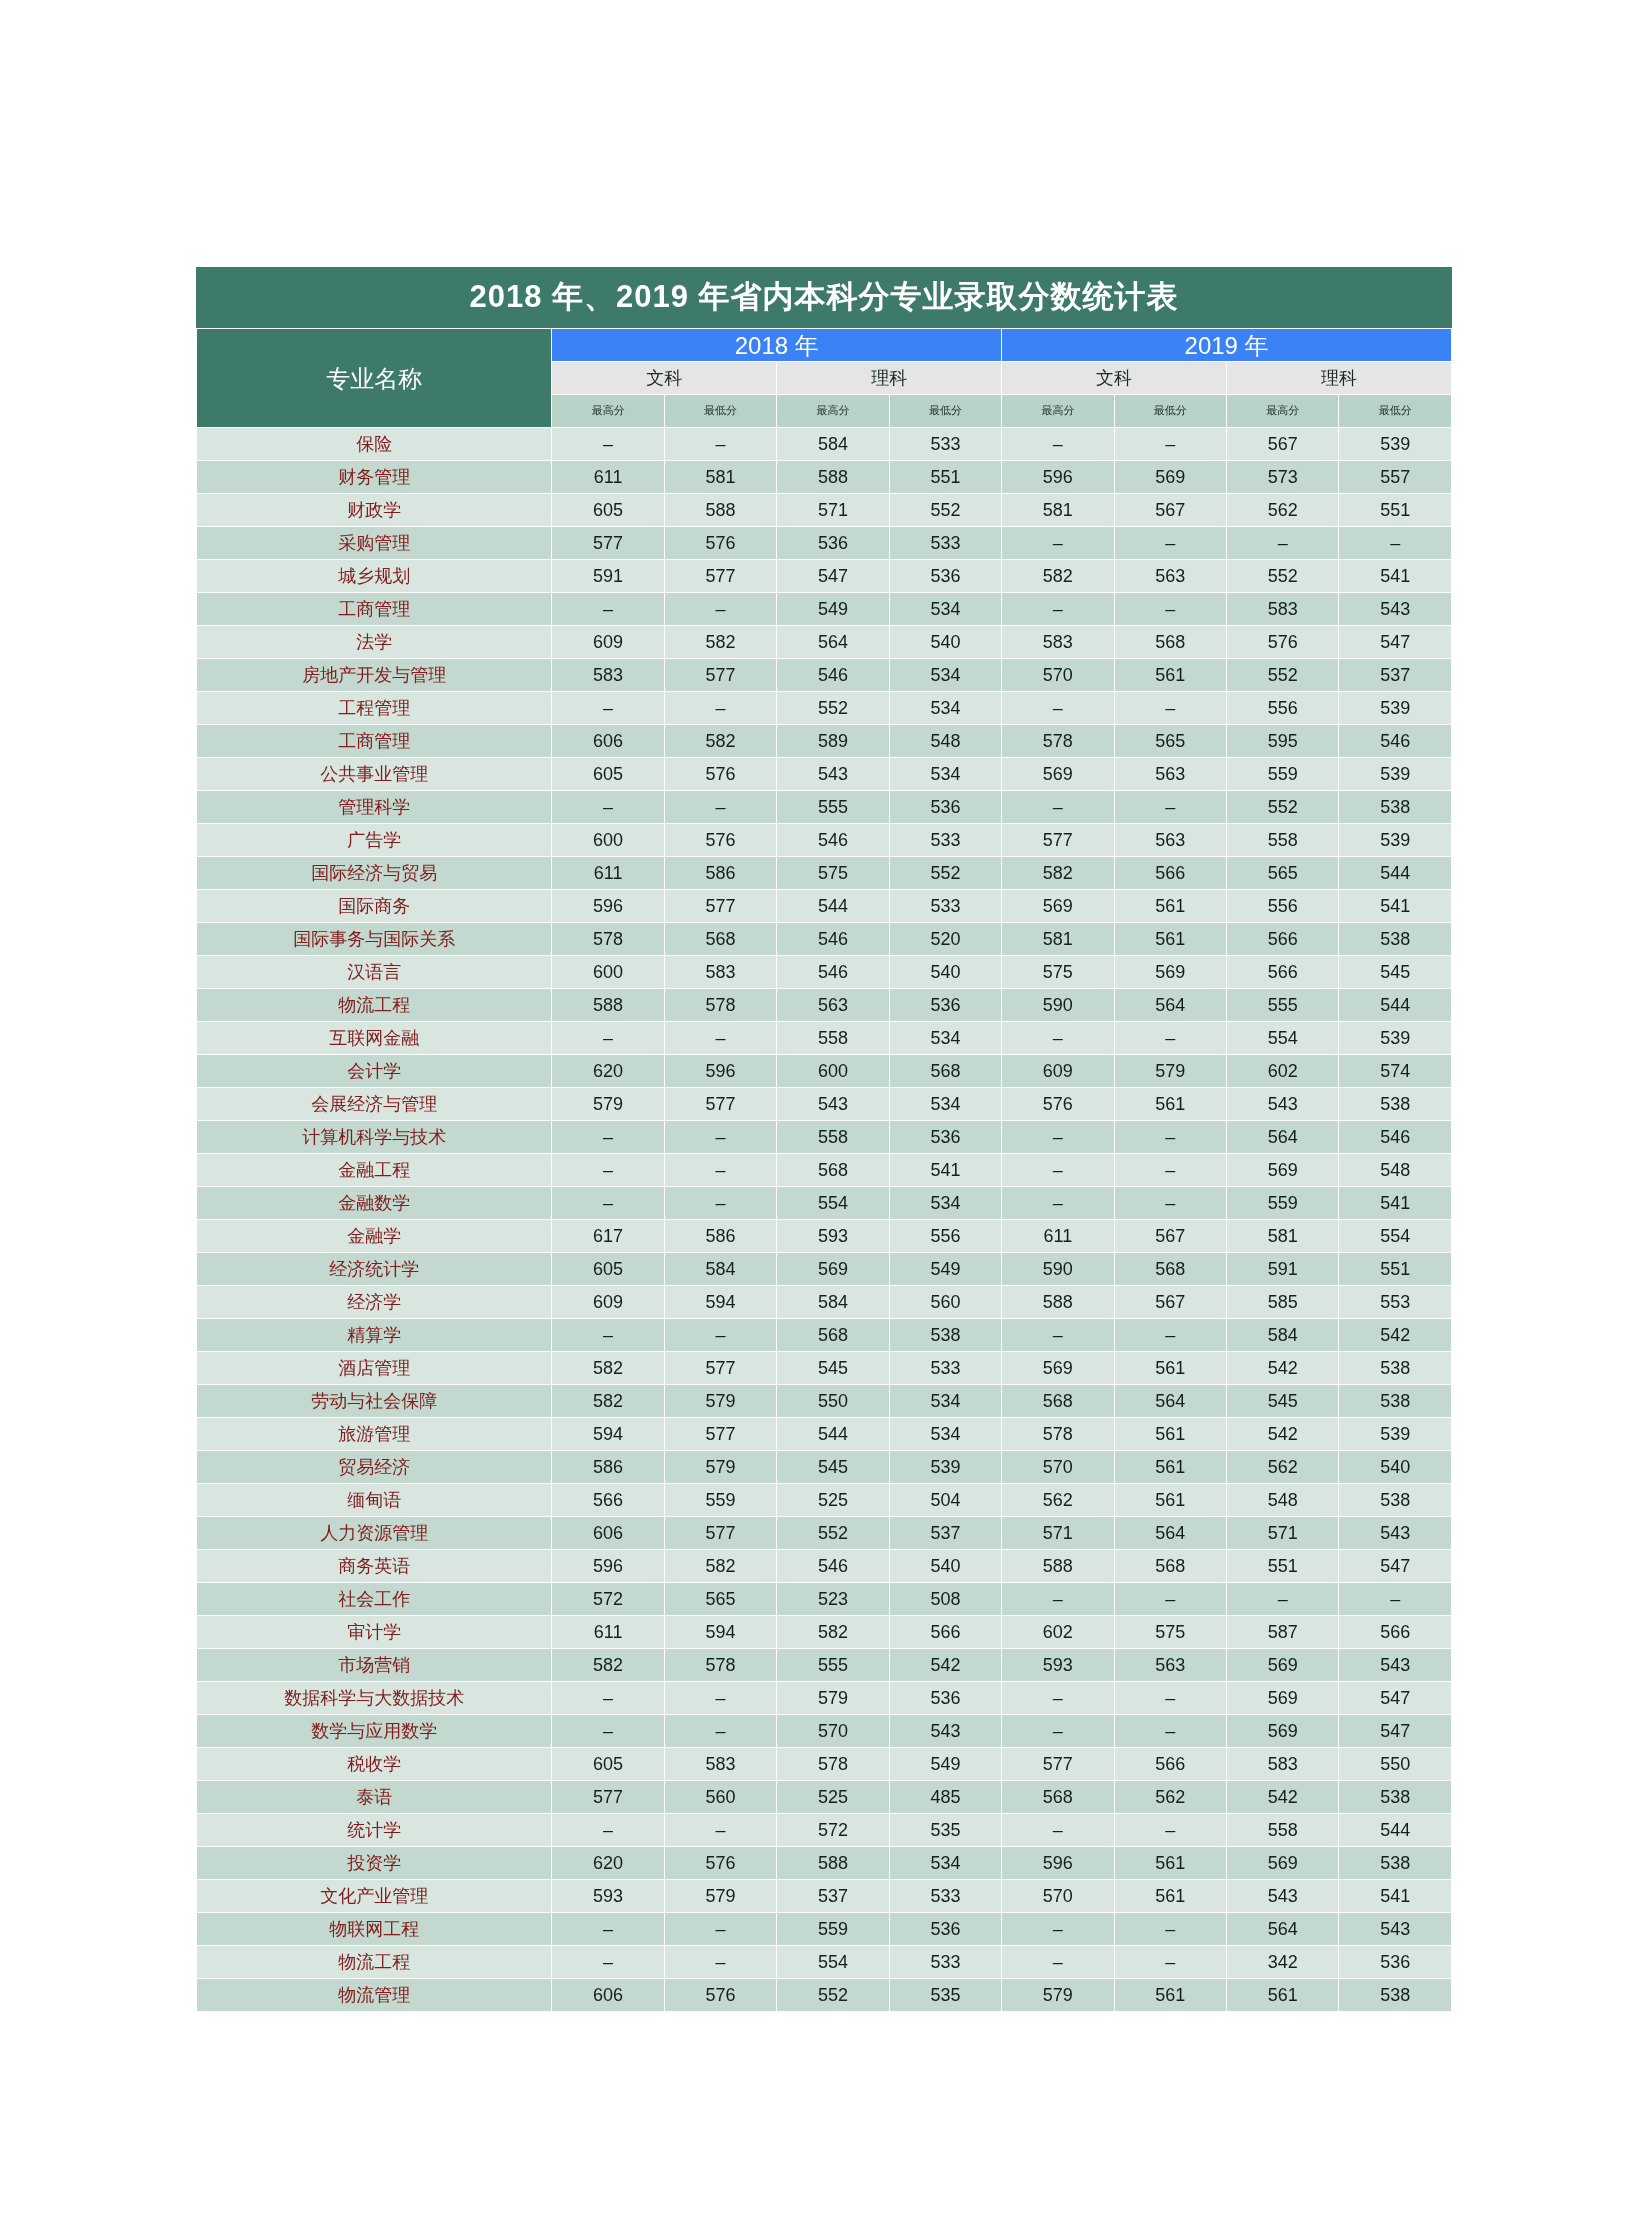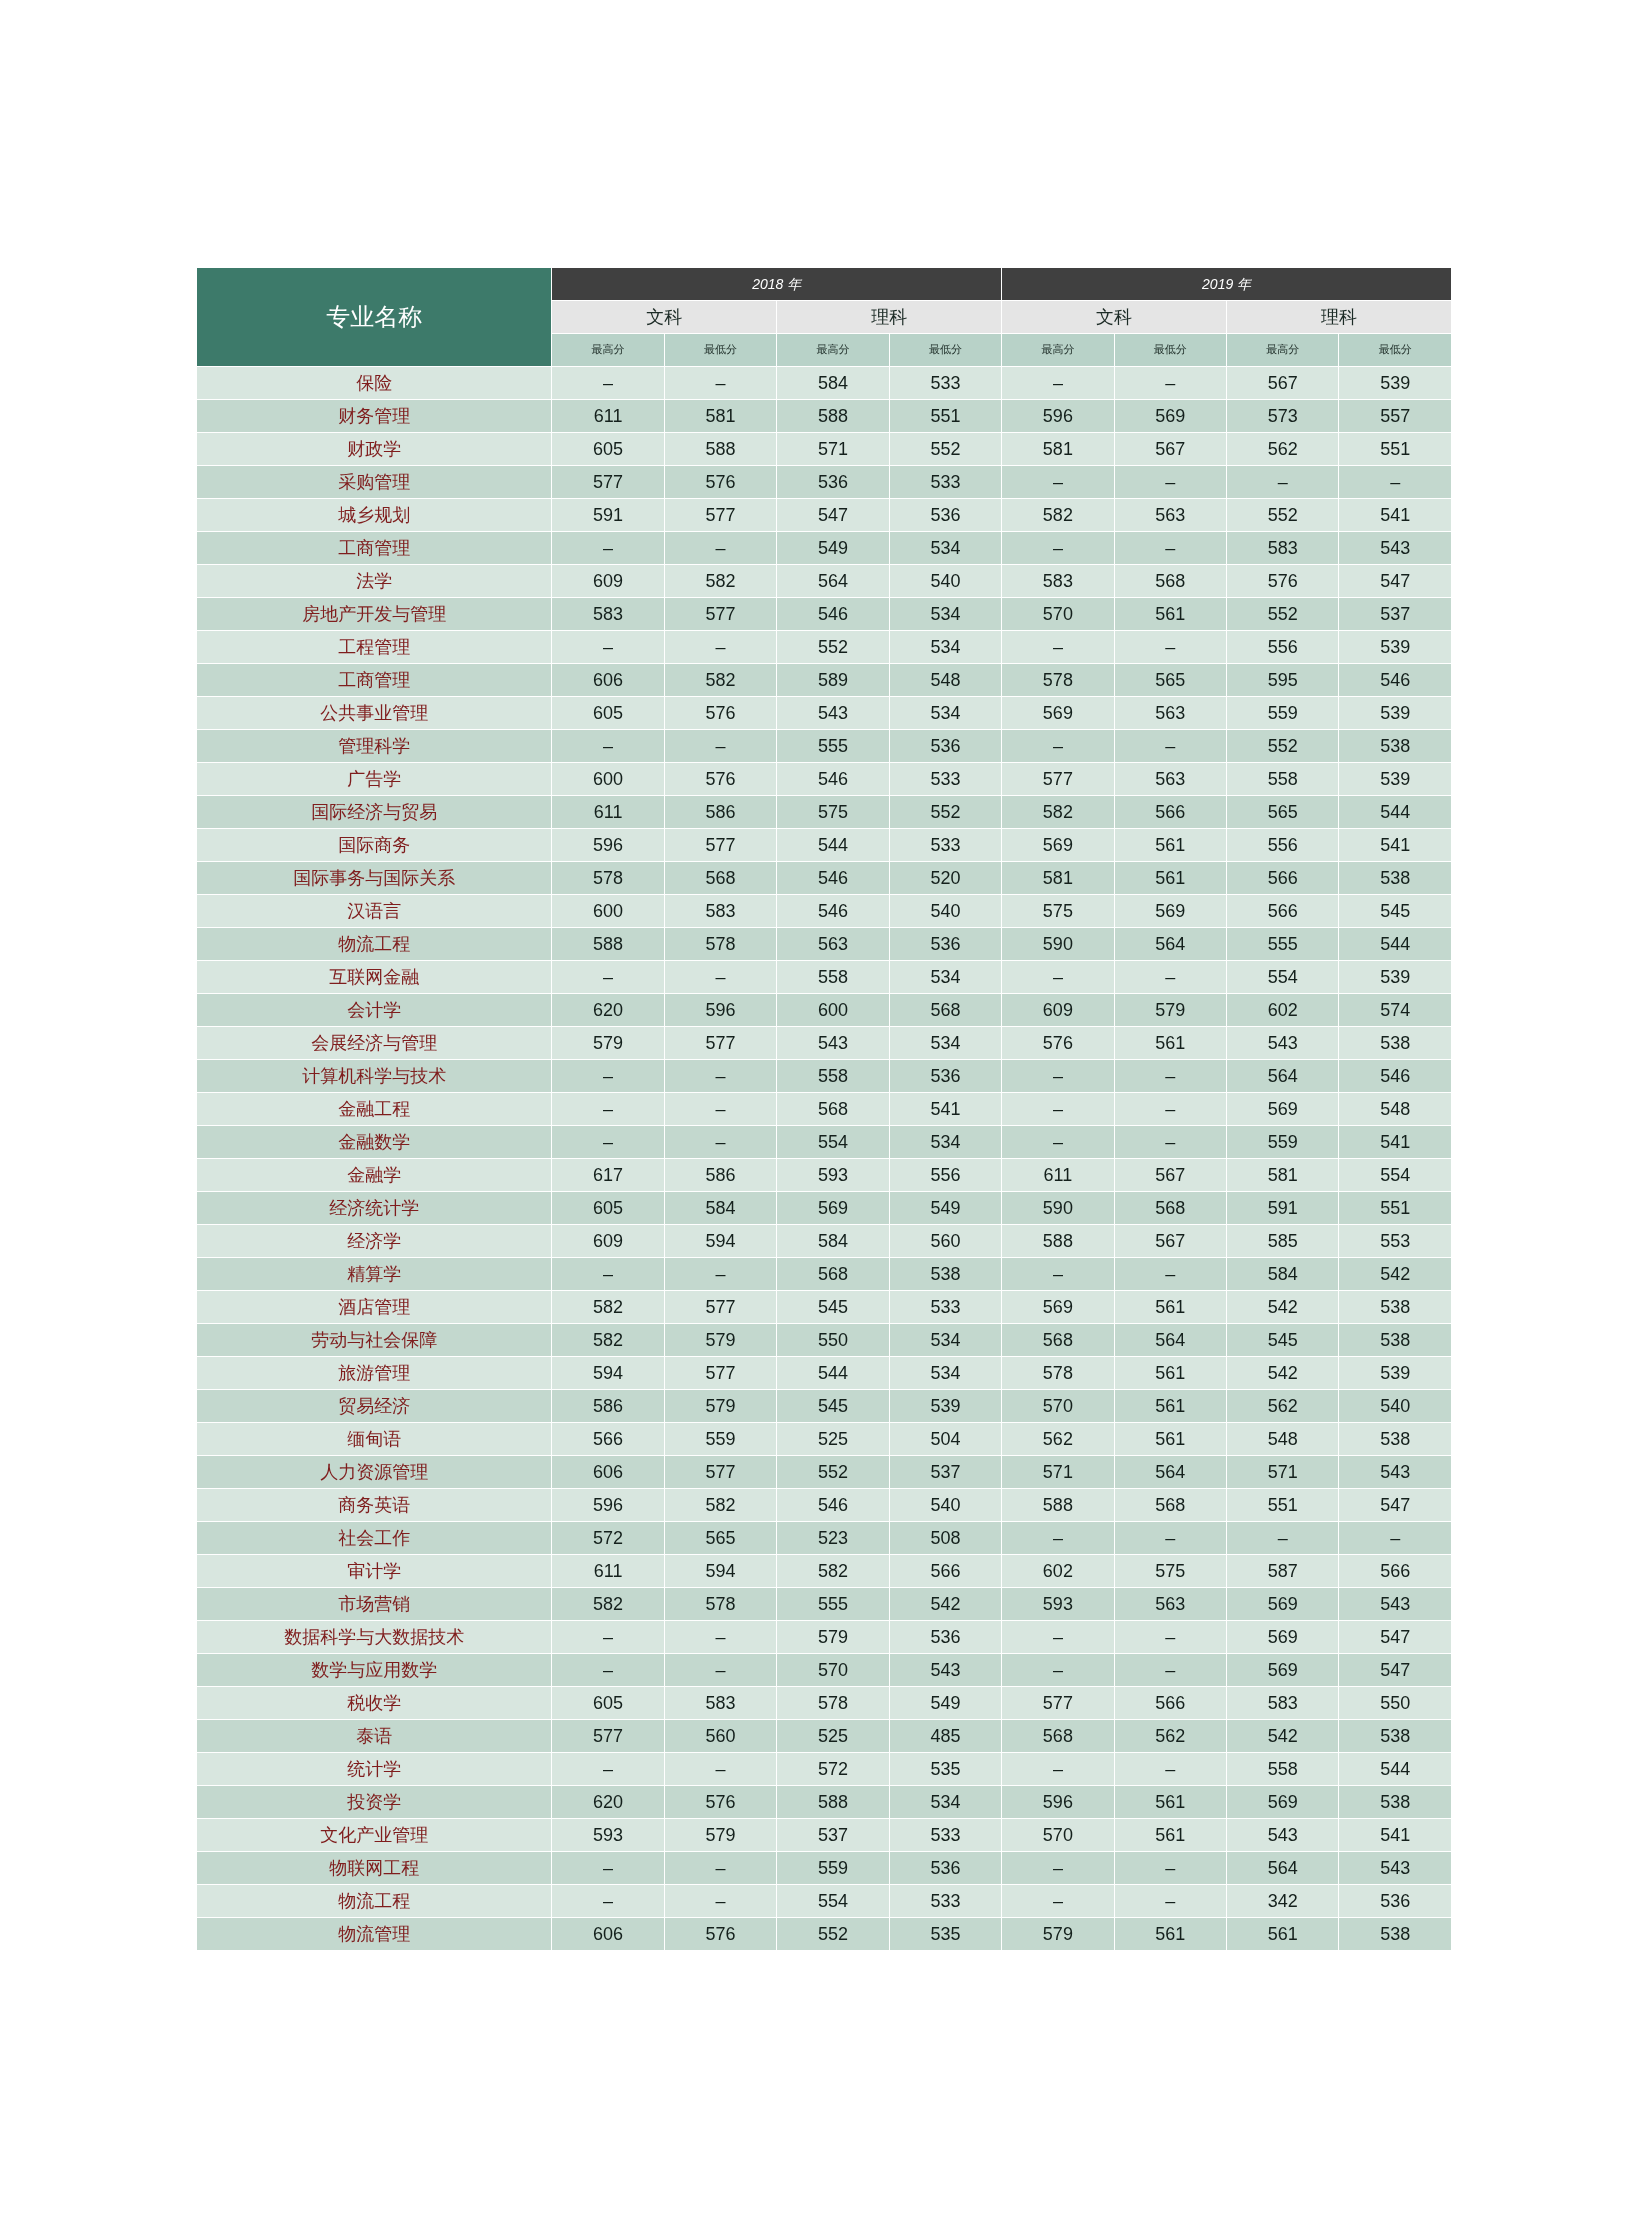--- a/index.html
+++ b/index.html
@@ -51,26 +51,25 @@
     line-height: 1.05;
   }
   
   .hd-major {
     background: #3d7a6a;
     color: #ffffff;
     font-size: 24px;
     font-weight: bold;
   }
   .hd-year {
-    background: #404040;
+    background: #3b82f6;
     color: #ffffff;
-    font-size: 14px;
+    font-size: 24px;
     font-weight: bold;
     height: 30px;
-    font-style: italic;
   }
   .hd-sub {
     background: #e5e5e5;
     color: #1c2b26;
     font-size: 18px;
     height: 30px;
   }
   .hd-sub2 {
     background: #b8d2c8;
     color: #1c2b26;
@@ -93,20 +92,21 @@
   }
   col.c-major { width: 354px; }
   col.c-val { width: 112px; }
 </style>
 </head>
 <body>
 
 <div class="page">
   <div class="sheet">
 
+    <div class="title-bar">2018 年、2019 年省内本科分专业录取分数统计表</div>
 
     <table class="scores">
       <colgroup>
         <col class="c-major">
         <col class="c-val">
           <col class="c-val">
           <col class="c-val">
           <col class="c-val">
         <col class="c-val">
           <col class="c-val">

